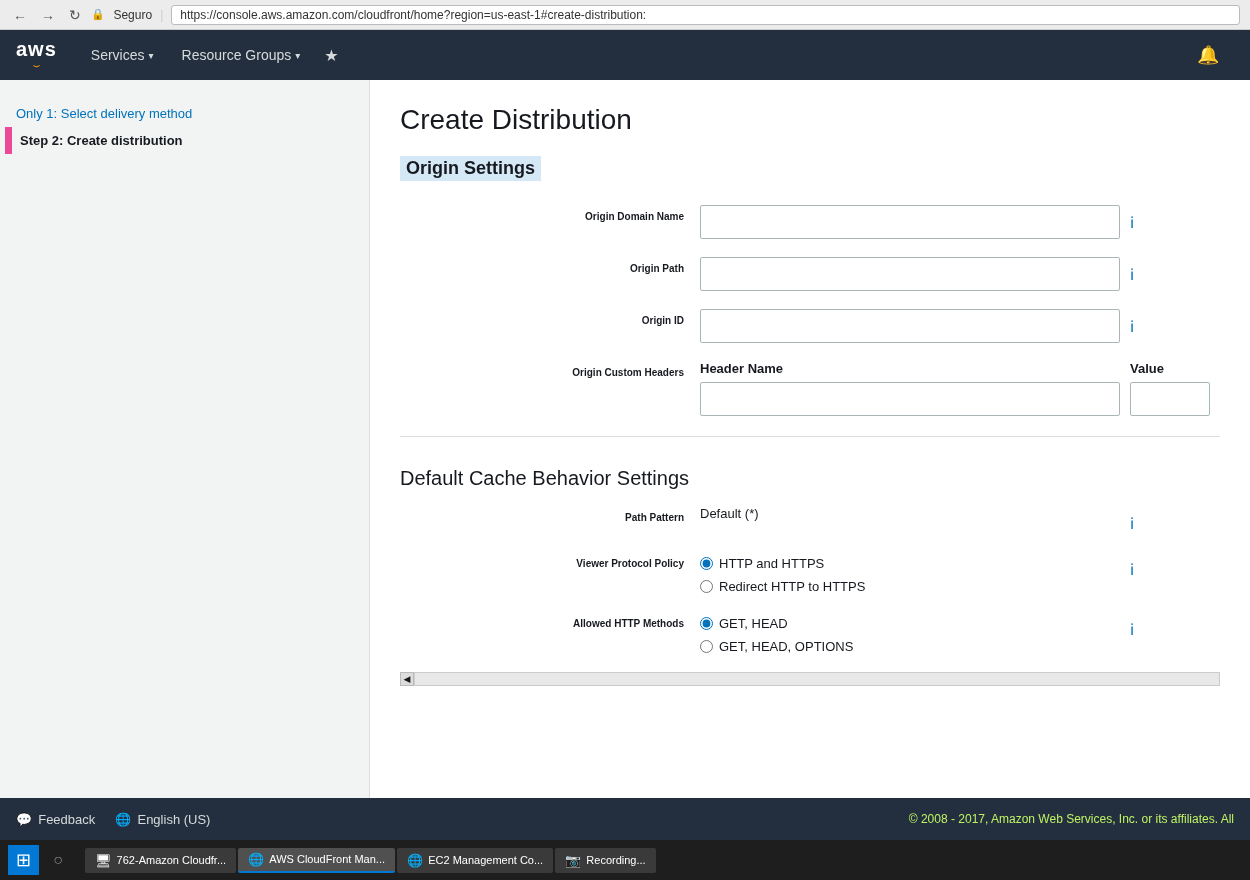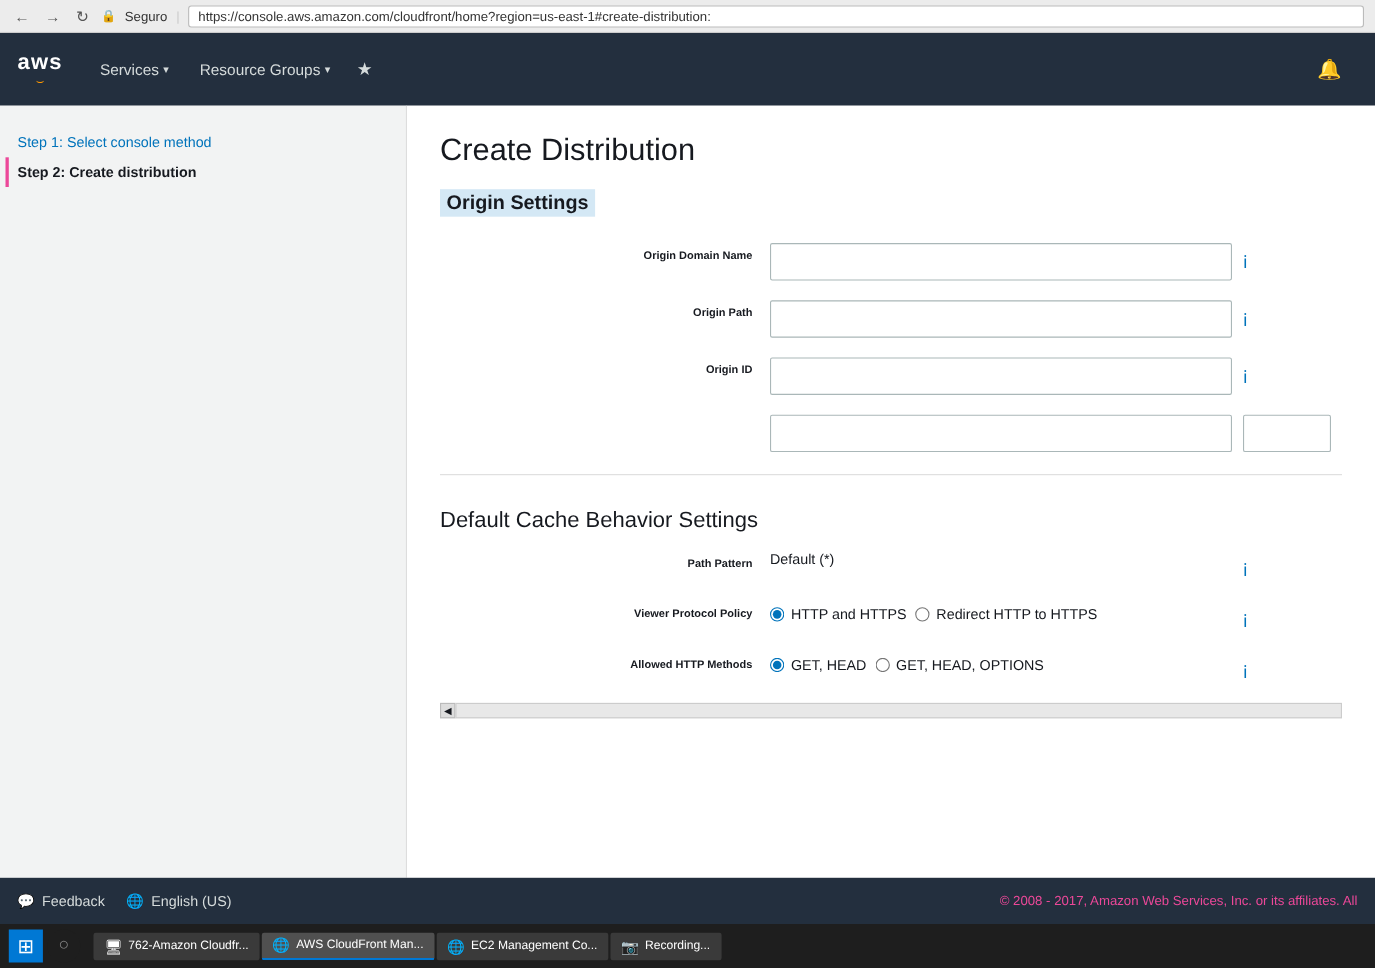--- a/index.html
+++ b/index.html
@@ -27,21 +27,21 @@
       border-radius: 3px;
       padding: 2px 8px;
       flex: 1;
       font-size: 12px;
       color: #333;
     }
 
     
     .aws-nav {
       background: #232f3e;
-      height: 66px;
+      height: 50px;
       display: flex;
       align-items: center;
       padding: 0 16px;
       gap: 0;
     }
     .aws-logo {
       display: flex;
       flex-direction: column;
       align-items: center;
       margin-right: 20px;
@@ -94,21 +94,21 @@
       font-size: 13px;
       padding: 6px 0;
     }
     .sidebar-step.active-link {
       color: #0073bb;
       cursor: pointer;
     }
     .sidebar-step.current {
       font-weight: bold;
       color: #16191f;
-      border-left: 3px solid #ec4899;
+      border-left: 7px solid #ec4899;
       padding-left: 8px;
       margin-left: -11px;
     }
 
     
     .content {
       flex: 1;
       background: white;
       overflow-y: auto;
       padding: 24px 30px;
@@ -181,21 +181,21 @@
       font-size: 20px;
       font-weight: 300;
       color: #16191f;
       margin: 20px 0 16px 0;
       padding-top: 10px;
     }
 
     
     .radio-group {
       display: flex;
-      flex-direction: row;
+      flex-direction: column;
       gap: 8px;
       padding-top: 4px;
     }
     .radio-item {
       display: flex;
       align-items: center;
       gap: 6px;
       font-size: 13px;
     }
     .radio-item input[type="radio"] {
@@ -224,21 +224,21 @@
     .footer-item {
       display: flex;
       align-items: center;
       gap: 6px;
       cursor: pointer;
       color: #d5dbdb;
     }
     .footer-copyright {
       margin-left: auto;
       font-size: 12px;
-      color: #ec4899;
+      color: #bef264;
     }
 
     
     .taskbar {
       background: #1e1e1e;
       height: 40px;
       display: flex;
       align-items: center;
       padding: 0 8px;
       gap: 4px;
@@ -326,21 +326,21 @@
     <span class="nav-chevron">▾</span>
   </div>
   <div class="nav-star">★</div>
   <div class="nav-bell">🔔</div>
 </div>
 
 <div class="main-layout">
 
   <div class="sidebar">
     <div class="sidebar-step active-link">
-      <span>Step 1: Select console method</span>
+      <span>Only 1: Select delivery method</span>
     </div>
     <div class="sidebar-step current">
       <span>Step 2: Create distribution</span>
     </div>
   </div>
 
   <div class="content">
     <h1 class="page-title">Create Distribution</h1>
 
     <div>
@@ -367,20 +367,27 @@
       
       <div class="form-row">
         <div class="form-label">Origin ID</div>
         <div class="form-field">
           <input class="form-input" type="text" style="">
         </div>
         <span class="info-icon">ℹ</span>
       </div>
 
       
+      <div class="form-row" style="margin-bottom:4px;">
+        <div class="form-label">Origin Custom Headers</div>
+        <div style="flex:1; max-width:420px;">
+          <span style="font-size:13px;font-weight:600;">Header Name</span>
+        </div>
+        <span style="margin-left:10px; font-size:13px; font-weight:600; min-width:60px;">Value</span>
+      </div>
 
       
       <div class="form-row">
         <div class="form-label"></div>
         <div class="form-field">
           <input class="form-input" type="text" style="">
         </div>
         <div style="margin-left:10px; min-width:80px;">
           <input class="form-input" type="text" style="width: 80px;">
         </div>

